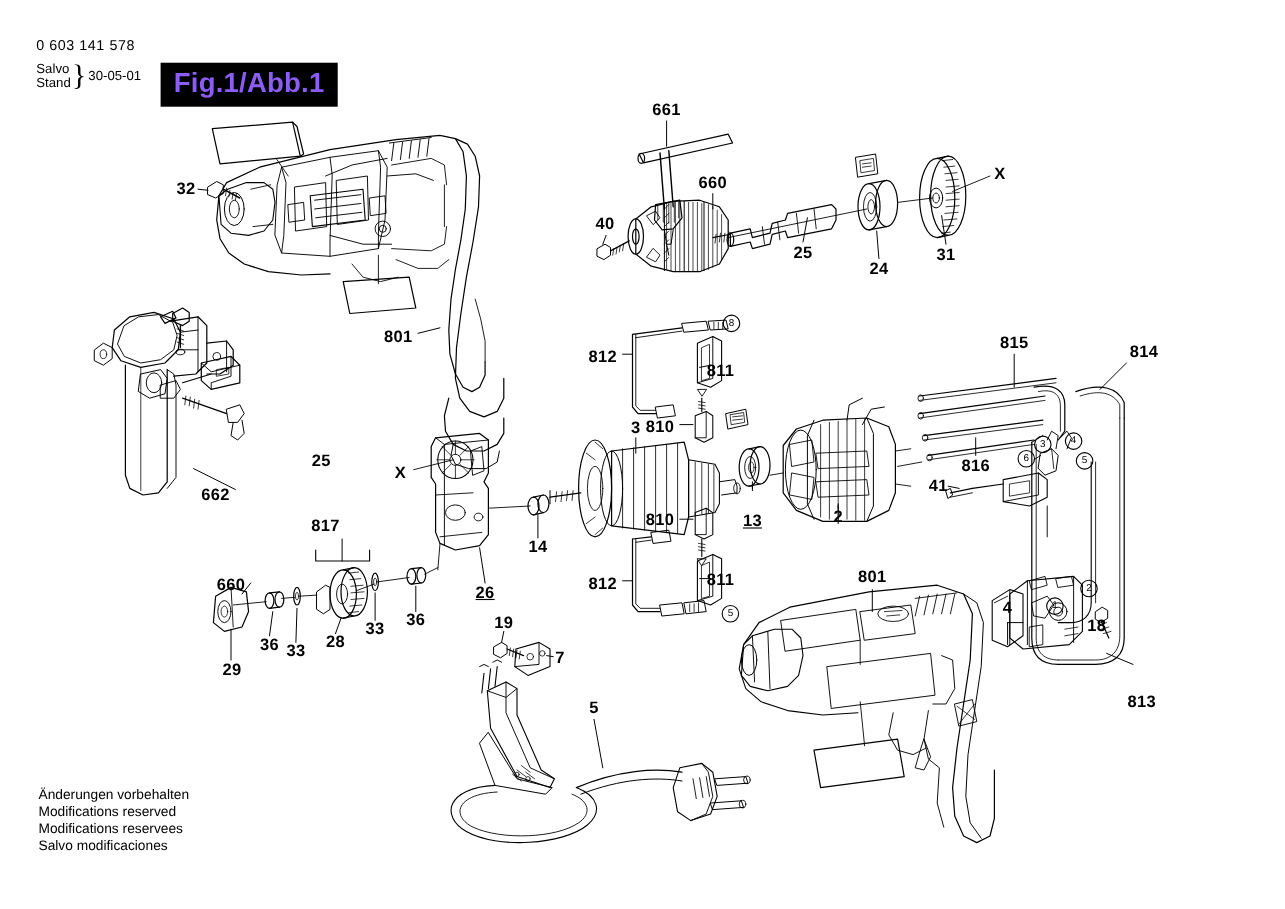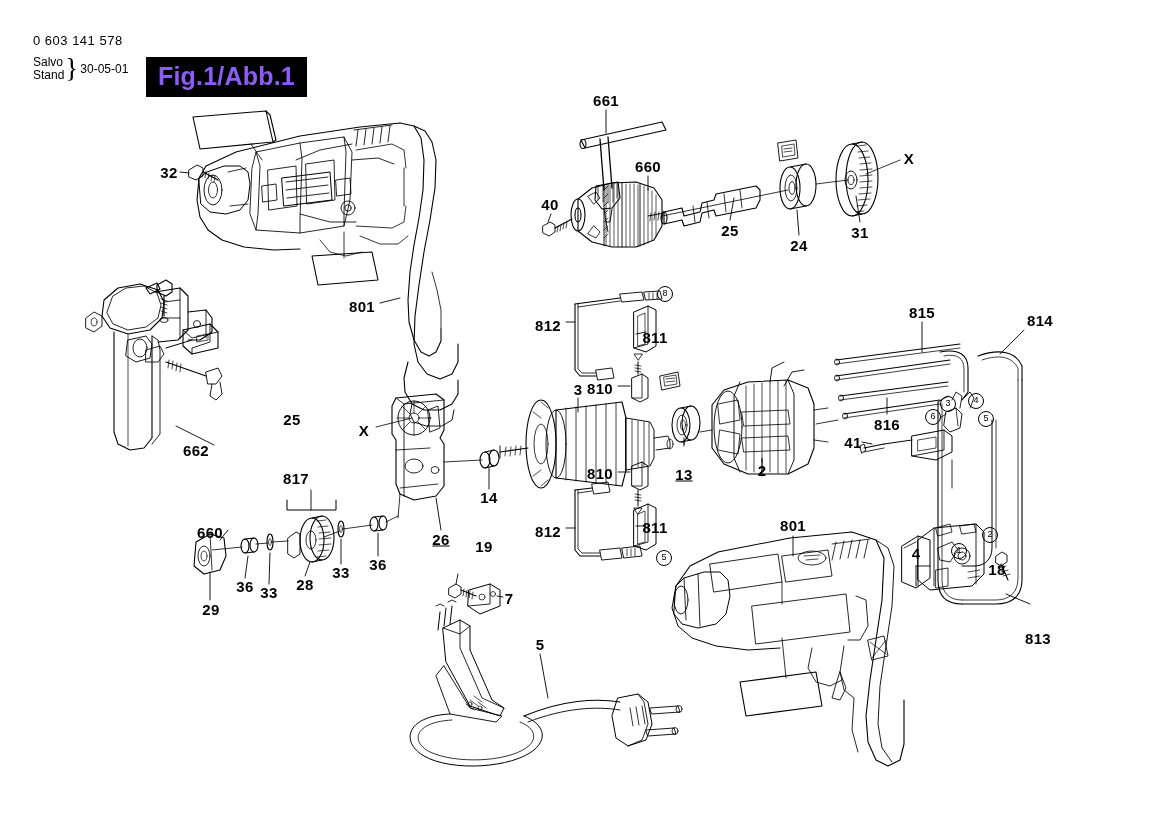--- a/index.html
+++ b/index.html
@@ -860,21 +860,21 @@
       <div class="lbl" style="left: 210px; top: 532px;">660</div>
       <div class="lbl" style="left: 211px; top: 609px;">29</div>
       <div class="lbl" style="left: 245px; top: 586px;">36</div>
       <div class="lbl" style="left: 269px; top: 592px;">33</div>
       <div class="lbl" style="left: 305px; top: 584px;">28</div>
       <div class="lbl" style="left: 341px; top: 572px;">33</div>
       <div class="lbl" style="left: 378px; top: 564px;">36</div>
       <div class="lbl ref" style="left: 364px; top: 430px;">X</div>
       <div class="lbl" style="left: 441px; top: 539px; text-decoration: underline;">26</div>
       <div class="lbl" style="left: 489px; top: 497px;">14</div>
-      <div class="lbl" style="left: 458px; top: 546px; margin-left: 26px;">19</div>
+      <div class="lbl" style="left: 458px; top: 566px;">19</div>
       <div class="lbl" style="left: 509px; top: 598px;">7</div>
       <div class="lbl" style="left: 540px; top: 644px;">5</div>
       <div class="lbl" style="left: 548px; top: 325px;">812</div>
       <div class="lbl" style="left: 655px; top: 337px;">811</div>
       <div class="lbl" style="left: 600px; top: 388px;">810</div>
       <div class="lbl" style="left: 578px; top: 389px;">3</div>
       <div class="lbl" style="left: 684px; top: 474px; text-decoration: underline;">13</div>
       <div class="lbl" style="left: 762px; top: 470px;">2</div>
       <div class="lbl" style="left: 600px; top: 473px;">810</div>
       <div class="lbl" style="left: 548px; top: 531px;">812</div>
@@ -892,14 +892,20 @@
       <div class="cnum" style="left: 665px; top: 294px;">8</div>
       <div class="cnum" style="left: 664px; top: 558px;">5</div>
       <div class="cnum" style="left: 948px; top: 404px;">3</div>
       <div class="cnum" style="left: 976px; top: 401px;">4</div>
       <div class="cnum" style="left: 933px; top: 417px;">6</div>
       <div class="cnum" style="left: 986px; top: 419px;">5</div>
       <div class="cnum" style="left: 959px; top: 551px;">1</div>
       <div class="cnum" style="left: 990px; top: 535px;">2</div>
     </div>
 
+  <div id="footer">
+    <div>Änderungen vorbehalten</div>
+    <div>Modifications reserved</div>
+    <div>Modifications reservees</div>
+    <div>Salvo modificaciones</div>
+  </div>
 
 </div>
 
 </body></html>

